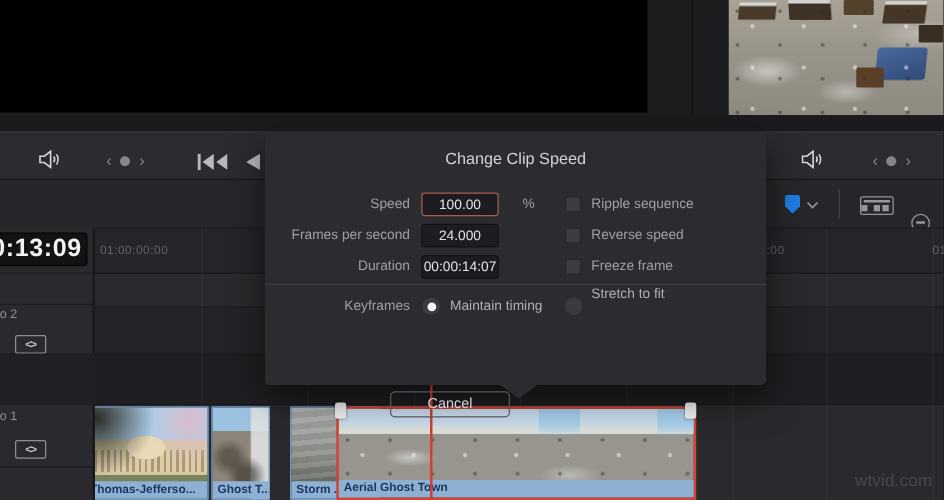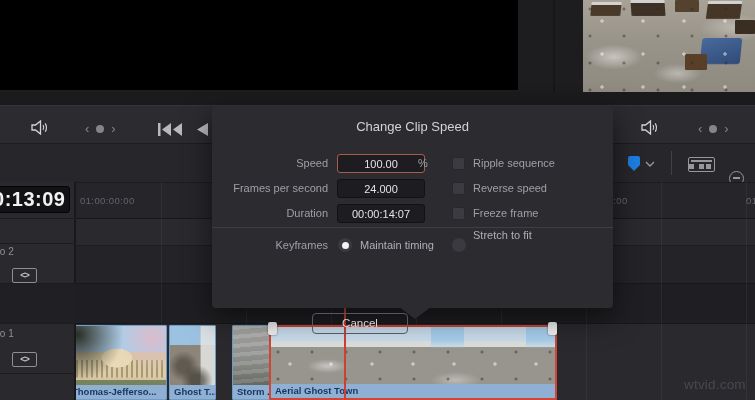--- a/index.html
+++ b/index.html
@@ -111,21 +111,21 @@
     background:linear-gradient(180deg,#a3cdec 0 60%, rgba(163,205,236,0) 100%); opacity:.9; }
 
   
   .dialog { left:212px; top:106px; width:401px; height:202px; background:#2b2b30;
     border-radius:4px; box-shadow:0 10px 28px rgba(0,0,0,.55); z-index:40; }
   .tail { left:399px; top:307px; width:0; height:0; border-left:16px solid transparent;
     border-right:16px solid transparent; border-top:12px solid #2b2b30; z-index:40; }
   .dlg-title { position:absolute; left:0; top:13px; width:100%; text-align:center;
     font-size:13px; color:#d3d3d7; }
   .f-label { position:absolute; left:0; width:116px; text-align:right; font-size:11px; color:#9da0a6; }
-  .f-input { position:absolute; left:125px; width:88px; height:19px; background:#1d1d21;
+  .f-input { position:absolute; left:125px; width:62px; height:19px; background:#1d1d21;
     border:1px solid #121215; border-radius:3px; color:#e3e3e7; font-size:11px; text-align:center;
     font-family:"Liberation Sans",sans-serif; padding:0; }
   .f-input.accent { border:1px solid #a85c4e; }
   .suffix { position:absolute; left:206px; font-size:11px; color:#9da0a6; }
   .cbox { position:absolute; left:240px; width:13px; height:13px; background:#3b3b41;
     border:1px solid #28282c; border-radius:2.5px; }
   .cb-label { position:absolute; left:261px; font-size:11px; color:#9da0a6; white-space:nowrap; }
   .sep { position:absolute; left:0; top:121px; width:100%; height:1px; background:#3e3e44; }
   .radio { position:absolute; width:14px; height:14px; border-radius:50%; background:#3a3a40; }
   .radio.sel::after { content:""; position:absolute; left:3.5px; top:3.5px; width:7px; height:7px;

